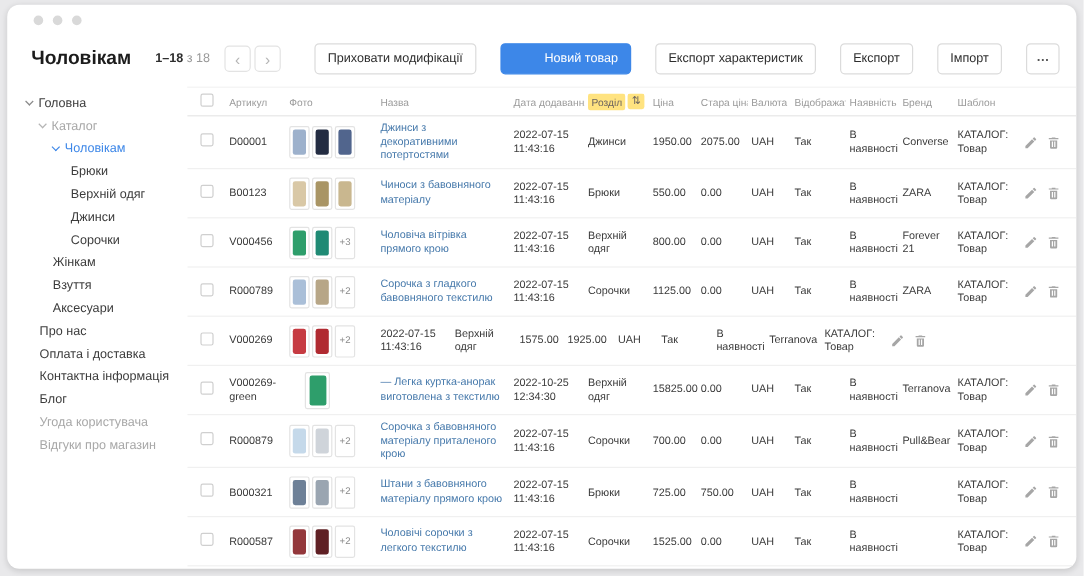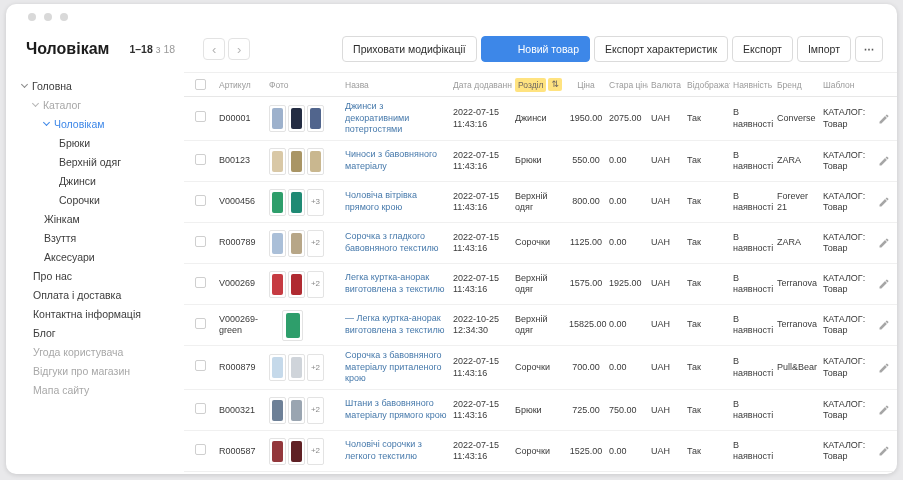--- a/index.html
+++ b/index.html
@@ -10,31 +10,31 @@
   }
   *{margin:0;padding:0;box-sizing:border-box;}
   html,body{width:903px;height:480px;}
   body{background:#e9e9eb;font-family:"Liberation Sans",sans-serif;overflow:hidden;}
   .window{position:absolute;left:6px;top:4px;right:6px;bottom:6px;background:#fff;border-radius:10px;
     box-shadow:0 1px 5px rgba(0,0,0,.14);overflow:hidden;display:flex;flex-direction:column;}
   .titlebar{height:26px;display:flex;align-items:center;padding-left:22px;gap:8px;flex:none;}
   .dot{width:8px;height:8px;border-radius:50%;background:#d9d9d9;display:inline-block;}
   .header{display:flex;align-items:center;padding:6px 14px 10px 20px;gap:8px;flex:none;}
   .title{font-size:16px;font-weight:bold;color:#1c1c1c;margin-right:12px;}
-  .pag{font-size:10.5px;color:#9a9a9a;margin-right:20px;white-space:nowrap;}
+  .pag{font-size:10.5px;color:#9a9a9a;margin-right:4px;white-space:nowrap;}
   .pag b{color:#2e2e2e;}
   .pbtn{width:22px;height:22px;border:1px solid #e3e3e3;border-radius:4px;background:#fff;color:#b5b5b5;
     font-size:13px;line-height:19px;text-align:center;cursor:pointer;font-family:inherit;}
   .pgroup{display:flex;gap:3px;}
-  .header-actions{margin-left:auto;display:flex;gap:4px;align-items:center;}
+  .header-actions{margin-left:auto;display:flex;gap:20px;align-items:center;}
   .hbtn{height:26px;padding:0 10px;border:1px solid #dbdbdb;border-radius:4px;background:#fff;
     font-size:10.5px;color:#2e2e2e;font-family:inherit;cursor:pointer;white-space:nowrap;}
   .hbtn.primary{background:var(--accent);border-color:var(--accent);color:#fff;padding-left:36px;}
   .hbtn.icon{width:28px;padding:0;font-weight:bold;color:#555;}
-  .content{flex:1;display:flex;overflow:hidden;gap:28px;}
+  .content{flex:1;display:flex;overflow:hidden;}
   
   .sidebar{width:150px;flex:none;padding:4px 0 0 16px;font-size:10.5px;color:#3c3c3c;overflow:hidden;}
   .snav{display:flex;align-items:center;gap:5px;height:19px;cursor:pointer;white-space:nowrap;}
   .lvl0{padding-left:0;}.lvl1{padding-left:11px;text-align:center;}.lvl2{padding-left:22px;}.lvl3{padding-left:37px;}
   .snav .chev{width:5px;height:5px;border-left:1.4px solid #8a8a8a;border-bottom:1.4px solid #8a8a8a;
     transform:rotate(-45deg);margin-top:-3px;flex:none;}
   .snav.muted .slabel{color:var(--muted);}
   .snav.muted .chev{border-color:#b5b5b5;}
   .snav.active .slabel{color:var(--accent);}
   .snav.active .chev{border-color:var(--accent);}
@@ -43,21 +43,21 @@
   .thead{display:flex;align-items:center;border-bottom:1px solid #e7e7e7;padding:0 10px 0 8px;height:24px;flex:none;}
   .th{font-size:8.5px;color:#9b9b9b;white-space:nowrap;overflow:hidden;}
   .cell{padding:0 3px;}
   .c-check{width:24px;flex:none;}
   .checkbox{width:11px;height:11px;border:1px solid #cfcfcf;border-radius:2px;display:inline-block;background:#fff;cursor:pointer;}
   .c-sku{width:50px;flex:none;word-break:break-word;}
   .c-photo{width:76px;flex:none;display:flex;gap:2px;align-items:center;}
   .c-name{flex:1;min-width:108px;}
   .c-date{width:62px;flex:none;}
   .c-cat{width:54px;flex:none;display:flex;gap:2px;align-items:center;}
-  .c-price{width:40px;flex:none;text-align:center;}
+  .c-price{width:40px;flex:none;}
   .c-old{width:42px;flex:none;}
   .c-cur{width:36px;flex:none;}
   .c-disp{width:46px;flex:none;}
   .c-avail{width:44px;flex:none;}
   .c-brand{width:46px;flex:none;}
   .c-tpl{width:56px;flex:none;}
   .c-actions{width:36px;flex:none;display:flex;gap:7px;justify-content:flex-end;align-items:center;}
   .hl{background:var(--highlight);padding:2px 3px;border-radius:2px;color:#6d655f;}
   .sortchip{font-size:9px;line-height:9px;cursor:pointer;}
   .tbody{flex:1;overflow:hidden;}
@@ -148,23 +148,20 @@
         </div>
         <div class="snav lvl1">
           <span class="slabel">Блог</span>
         </div>
         <div class="snav lvl1 muted">
           <span class="slabel">Угода користувача</span>
         </div>
         <div class="snav lvl1 muted">
           <span class="slabel">Відгуки про магазин</span>
         </div>
-        <div class="snav lvl1 muted">
-          <span class="slabel">Мапа сайту</span>
-        </div>
       </aside>
 
     <div class="table-area">
       <div class="thead">
         <div class="cell c-check"><span class="checkbox"></span></div>
         <div class="cell c-sku th">Артикул</div>
         <div class="cell c-photo th">Фото</div>
         <div class="cell c-name th">Назва</div>
         <div class="cell c-date th">Дата додавання</div>
         <div class="cell c-cat th">
@@ -342,21 +339,20 @@
             <div class="cell c-sku">V000269</div>
             <div class="cell c-photo">
               <span class="thumb">
                 <span class="garment" style="background: rgb(198, 59, 66);"></span>
               </span>
               <span class="thumb">
                 <span class="garment" style="background: rgb(176, 42, 49);"></span>
               </span>
               <span class="thumb more">+2</span>
             </div>
-            <div class="cell c-name"><a class="plink">Легка куртка-анорак виготовлена з текстилю</a></div>
             <div class="cell c-date two-line">
               <div>2022-07-15</div>
               <div>11:43:16</div>
             </div>
             <div class="cell c-cat">Верхній одяг</div>
             <div class="cell c-price">1575.00</div>
             <div class="cell c-old">1925.00</div>
             <div class="cell c-cur">UAH</div>
             <div class="cell c-disp">Так</div>
             <div class="cell c-avail">В наявності</div>

